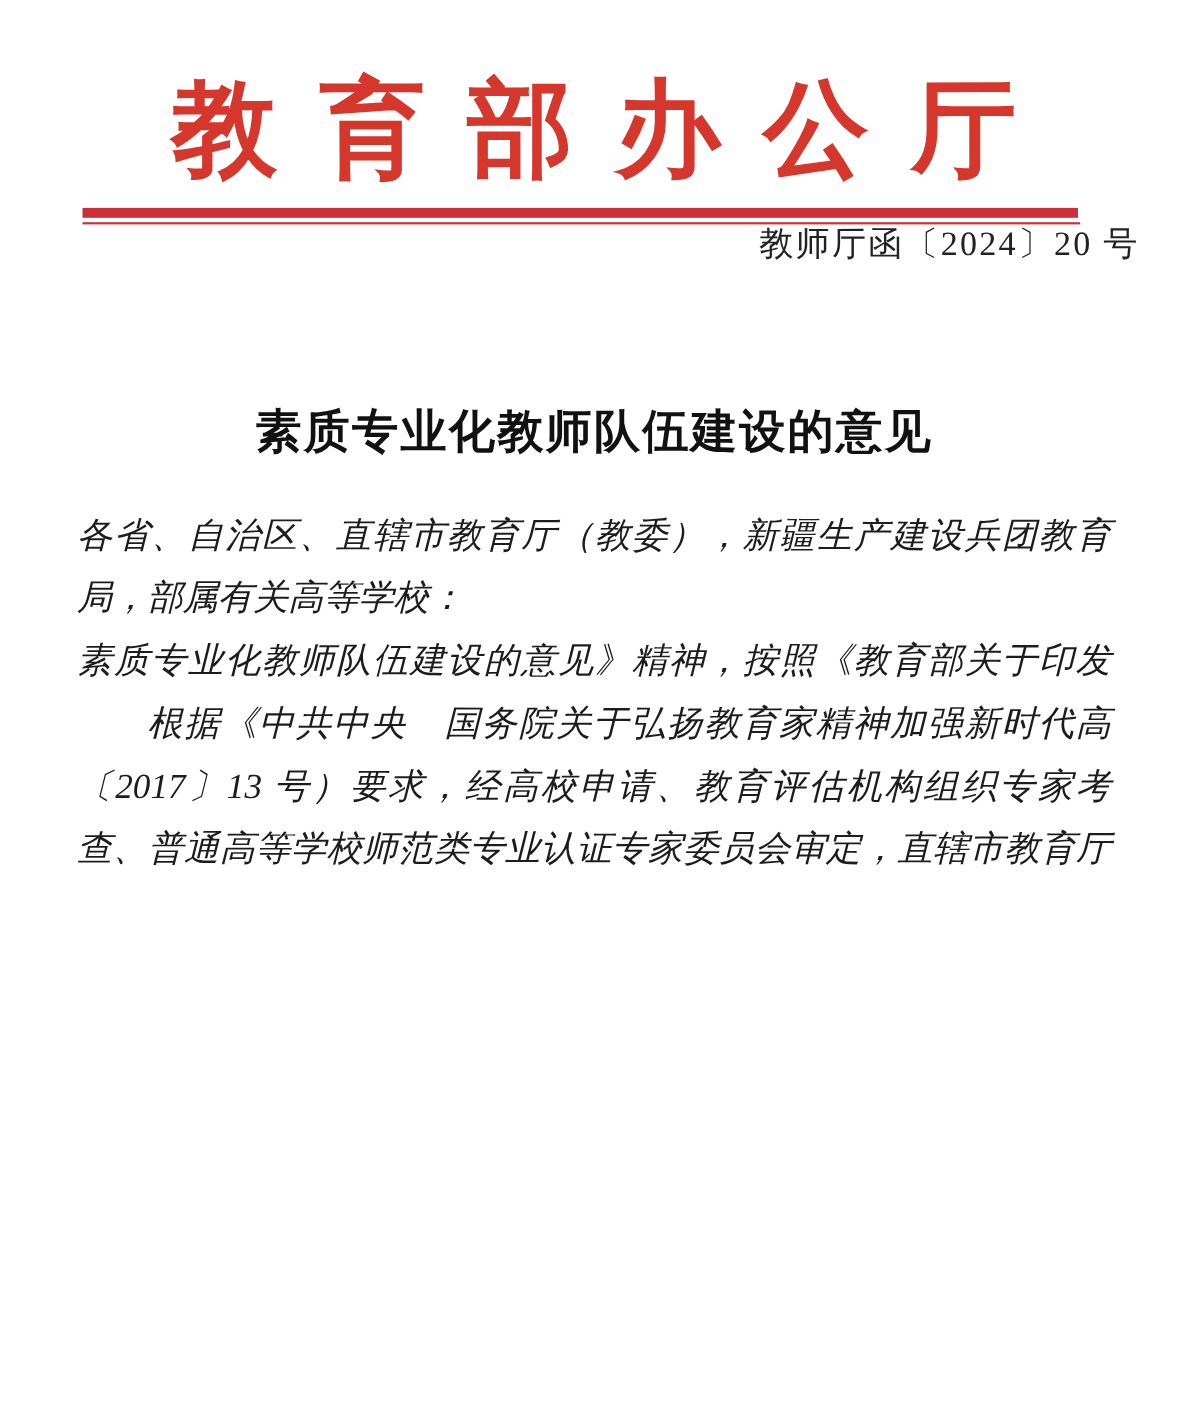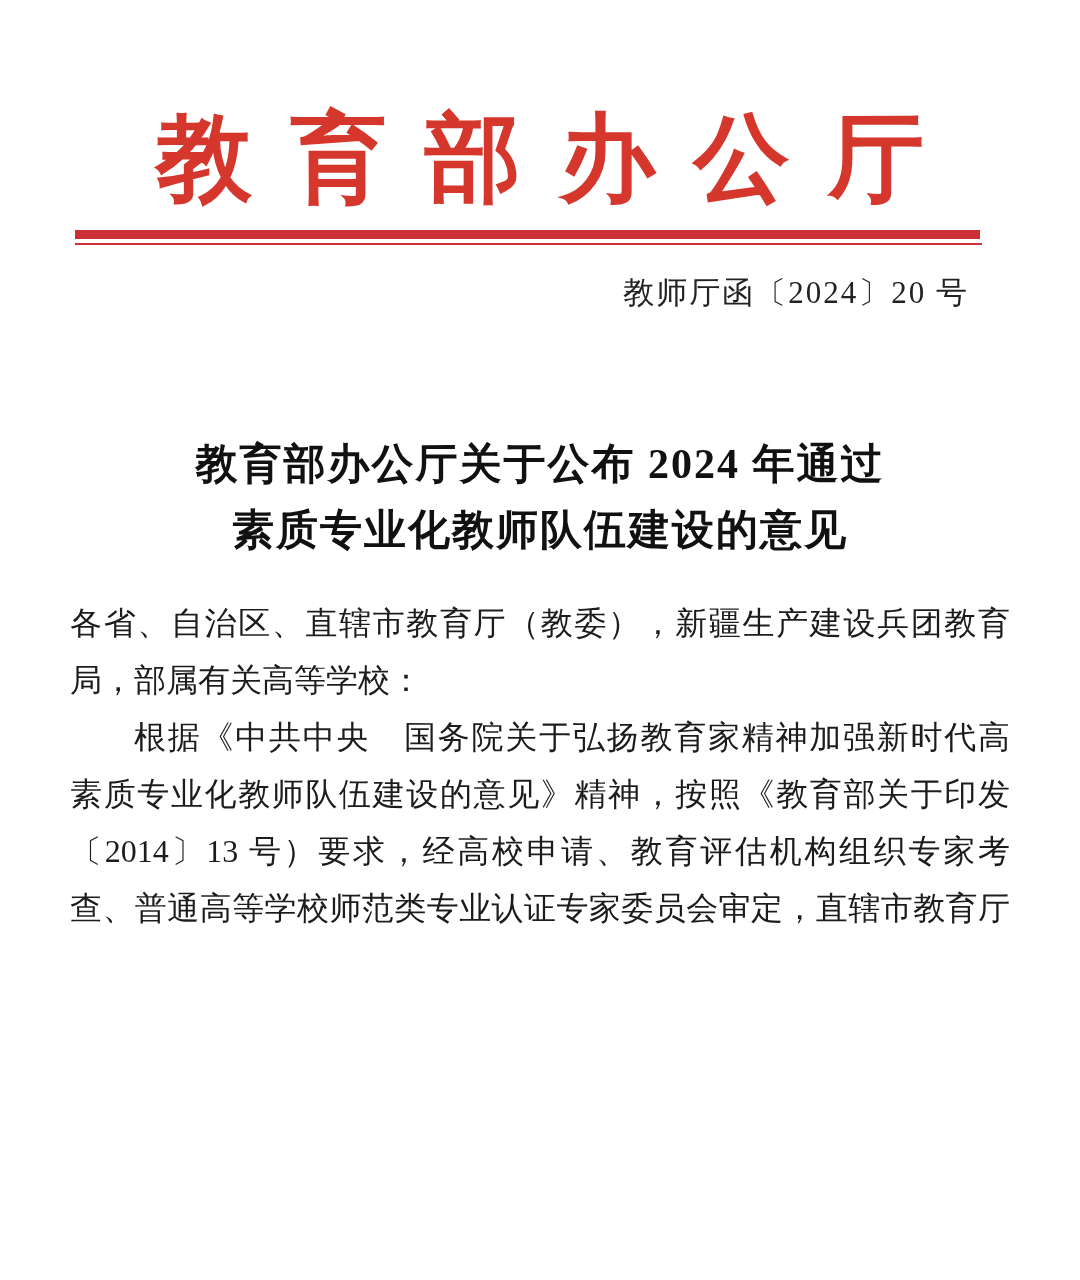--- a/index.html
+++ b/index.html
@@ -16,21 +16,21 @@
   }
   .page {
     position: relative;
     width: 1080px;
     height: 1280px;
     background: #ffffff;
     overflow: hidden;
   }
   
   .agency {
-    margin-top: 109px;
+    margin-top: 68px;
     text-align: center;
     font-size: 96px;
     line-height: 1.05;
     font-weight: 700;
     color: var(--agency-red);
     letter-spacing: 0.4em;
     padding-left: 0.4em; 
     white-space: nowrap;
   }
   
@@ -41,22 +41,21 @@
     background: var(--rule-red);
   }
   .rule-thin {
     margin: 4px 0 0 75px;
     width: 907px;
     height: 2px;
     background: var(--rule-red);
   }
   
   .doc-number {
-    margin-top: 30px;
-    padding-right: 111px;
+    padding-right: 44px;
     text-align: right;
     font-size: 31px;
     line-height: 36px;
     color: #222222;
     letter-spacing: 2px;
   }
   
   .title {
     margin-top: 120px;
     text-align: center;
@@ -66,20 +65,21 @@
     font-size: 42px;
     line-height: 66px;
     font-weight: 700;
     letter-spacing: 2px;
   }
   
   .body-text {
     margin-top: 32px;
     padding: 0 70px;
     color: var(--text-black);
+    font-style: italic;
   }
   .body-line {
     font-size: 32px;
     line-height: 57px;
     text-align: justify;
     text-align-last: justify;
     text-justify: inter-character;
   }
   .body-line.flush {
     text-align-last: left;
@@ -94,26 +94,25 @@
 <div class="page">
 
   <div class="agency">教育部办公厅</div>
 
   <div class="rule-thick"></div>
   <div class="rule-thin"></div>
 
   <div class="doc-number">教师厅函〔2024〕20 号</div>
 
   <div class="title">
-    <div class="title-line">教育部办公厅关于公布 2024 年通过</div>
     <div class="title-line">素质专业化教师队伍建设的意见</div>
   </div>
 
   <div class="body-text" id="body-lines">
       <div class="body-line">各省、自治区、直辖市教育厅（教委），新疆生产建设兵团教育</div>
       <div class="body-line flush">局，部属有关高等学校：</div>
+      <div class="body-line">素质专业化教师队伍建设的意见》精神，按照《教育部关于印发</div>
       <div class="body-line indent">根据《中共中央　国务院关于弘扬教育家精神加强新时代高</div>
-      <div class="body-line">素质专业化教师队伍建设的意见》精神，按照《教育部关于印发</div>
-      <div class="body-line">〔2014〕13 号）要求，经高校申请、教育评估机构组织专家考</div>
+      <div class="body-line">〔2017〕13 号）要求，经高校申请、教育评估机构组织专家考</div>
       <div class="body-line">查、普通高等学校师范类专业认证专家委员会审定，直辖市教育厅</div>
     </div>
 
 </div>
 
 </body></html>

